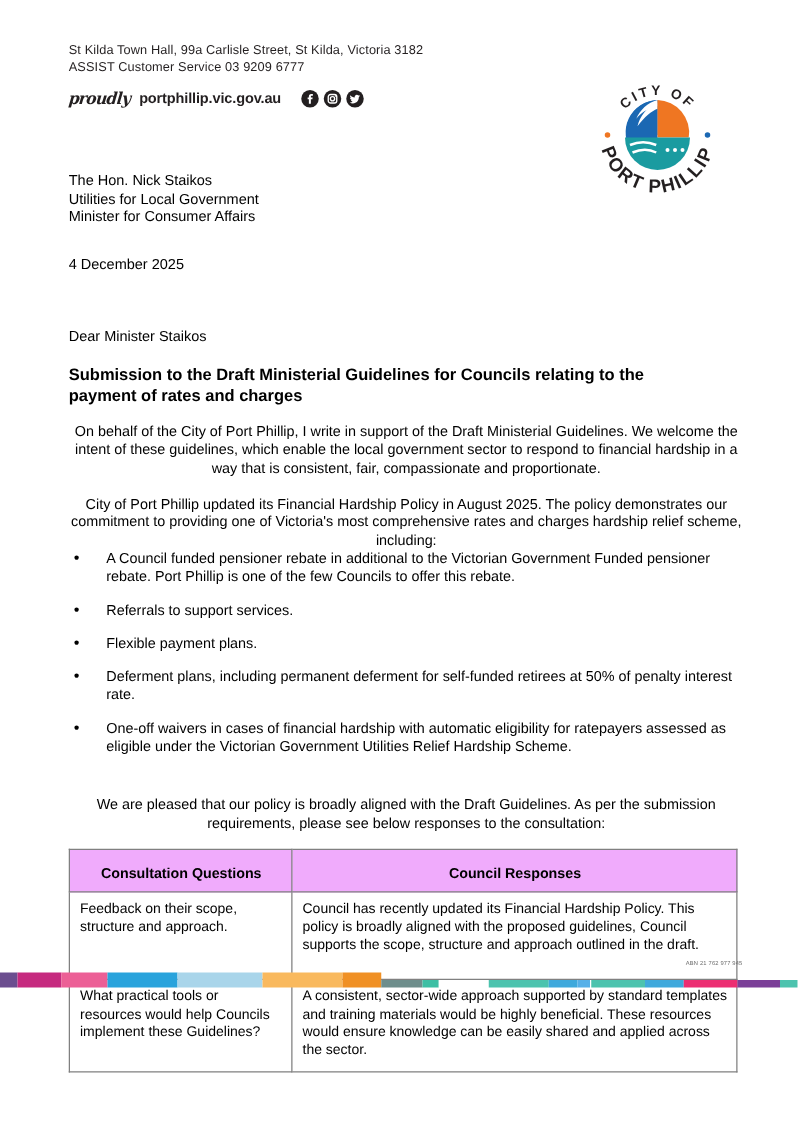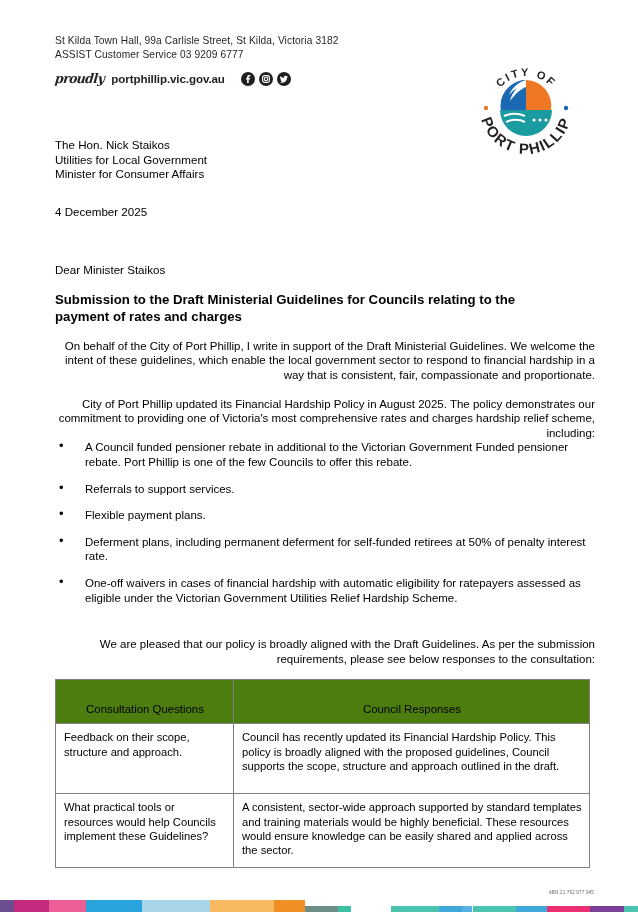--- a/index.html
+++ b/index.html
@@ -7,21 +7,21 @@
   body {
     width: 638px;
     height: 912px;
     background: #ffffff;
     font-family: "Liberation Sans", sans-serif;
     color: #000000;
     position: relative;
     overflow: hidden;
   }
 
-  .page { position: relative; width: 638px; height: 912px; }
+  .page { position: relative; width: 638px; height: 790px; }
 
   
   .header {
     position: absolute;
     top: 34px; left: 55px; right: 30px;
     height: 100px;
   }
   .header-text { position: absolute; top: 0; left: 0; }
   .addr-line {
     font-size: 10.2px;
@@ -84,21 +84,21 @@
     font-size: 13.2px;
     font-weight: bold;
     line-height: 17px;
     margin-top: 15px;
     width: 500px;
   }
   .para {
     font-size: 11.5px;
     line-height: 14.6px;
     margin-top: 14px;
-    text-align: right;
+    text-align: center;
   }
   .bullets { }
   .bullet {
     position: relative;
     font-size: 11.5px;
     line-height: 14.6px;
     padding-left: 30px;
     margin-bottom: 12px;
   }
   .bullet:before {
@@ -118,24 +118,24 @@
     table-layout: fixed;
   }
   .resp-table th, .resp-table td {
     border: 1px solid #808080;
     vertical-align: top;
     padding: 6px 7px 7px 8px;
     font-size: 11.2px;
     line-height: 14.2px;
   }
   .resp-table th {
-    background: #4d7c0f;
-    font-weight: normal;
+    background: #f0abfc;
+    font-weight: bold;
     font-size: 11.4px;
-    padding-top: 22px;
+    padding-top: 12px;
     padding-bottom: 7px;
   }
   .col-q { width: 178px; }
   .cell-q { height: 70px; }
   .cell-q2 { height: 74px; }
 
   
   .abn {
     position: absolute;
     right: 44px;

